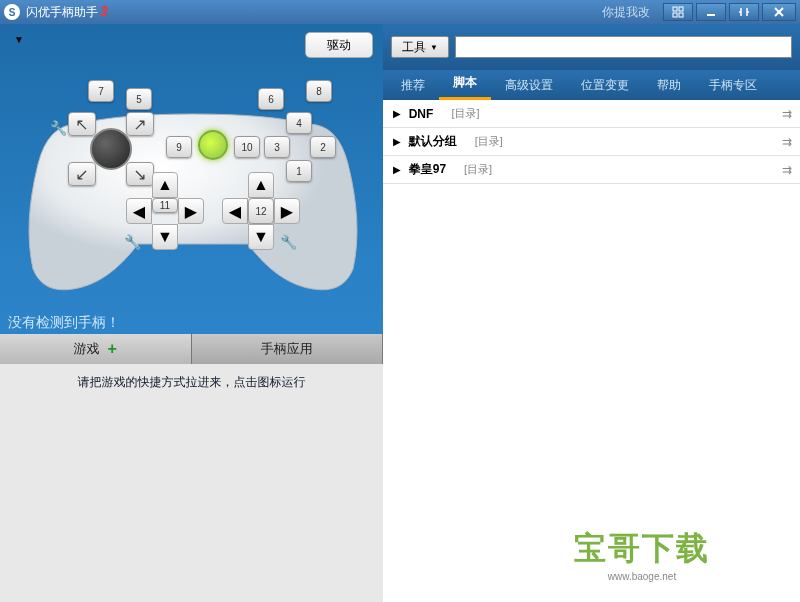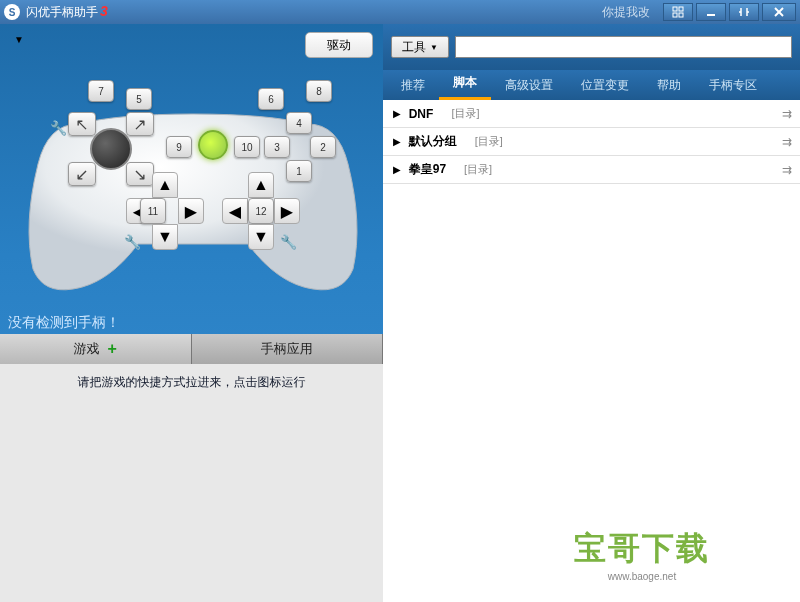--- a/index.html
+++ b/index.html
@@ -121,21 +121,21 @@
       <div class="xbox-btn" style="top:56px;left:180px;"></div>
       <div class="btn-sq" style="top:62px;left:216px;">10</div>
 
       <div class="btn-sq" style="top:38px;left:268px;">4</div>
       <div class="btn-sq" style="top:62px;left:246px;">3</div>
       <div class="btn-sq" style="top:62px;left:292px;">2</div>
       <div class="btn-sq" style="top:86px;left:268px;">1</div>
 
       <div class="dpad" style="top:98px;left:134px;border-radius:4px 4px 0 0;">▲</div>
       <div class="dpad" style="top:124px;left:108px;border-radius:4px 0 0 4px;">◀</div>
-      <div class="btn-sq" style="top:124px;left:122px;width:26px;height:26px;">11</div>
+      <div class="btn-sq" style="top:124px;left:134px;width:26px;height:15px;">11</div>
       <div class="dpad" style="top:124px;left:160px;border-radius:0 4px 4px 0;">▶</div>
       <div class="dpad" style="top:150px;left:134px;border-radius:0 0 4px 4px;">▼</div>
       <span class="wrench" style="top:160px;left:106px;">🔧</span>
 
       <div class="dpad" style="top:98px;left:230px;border-radius:4px 4px 0 0;">▲</div>
       <div class="dpad" style="top:124px;left:204px;border-radius:4px 0 0 4px;">◀</div>
       <div class="btn-sq" style="top:124px;left:230px;width:26px;height:26px;">12</div>
       <div class="dpad" style="top:124px;left:256px;border-radius:0 4px 4px 0;">▶</div>
       <div class="dpad" style="top:150px;left:230px;border-radius:0 0 4px 4px;">▼</div>
       <span class="wrench" style="top:160px;left:262px;">🔧</span>

